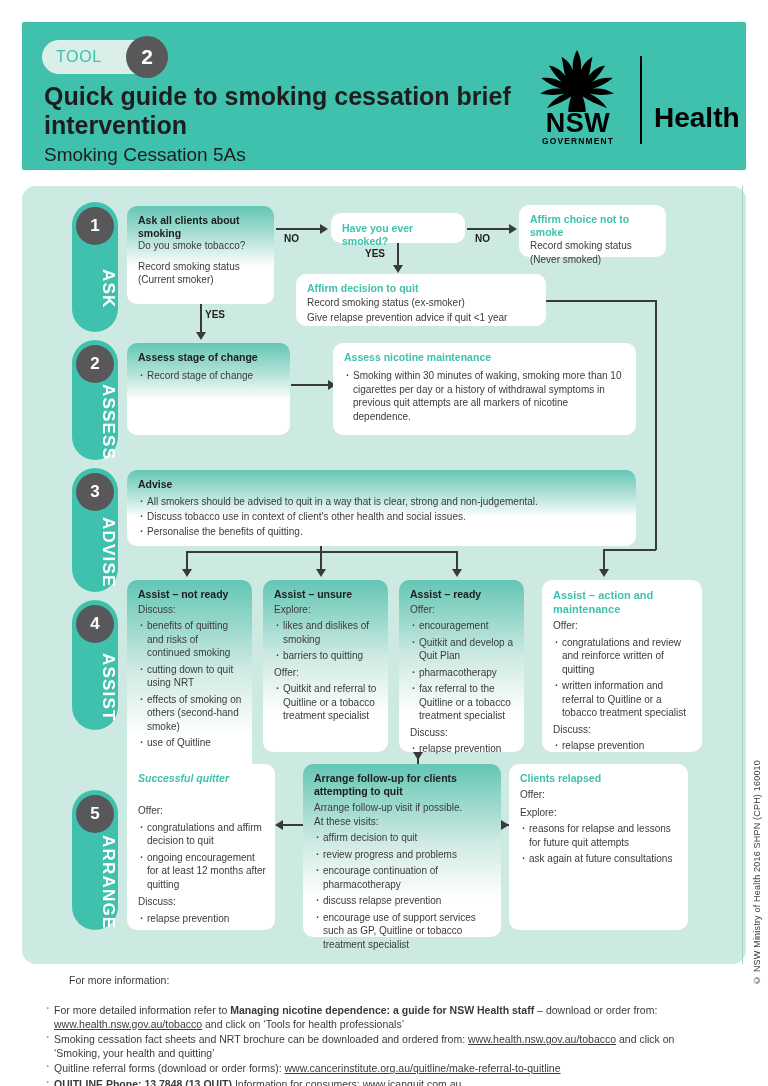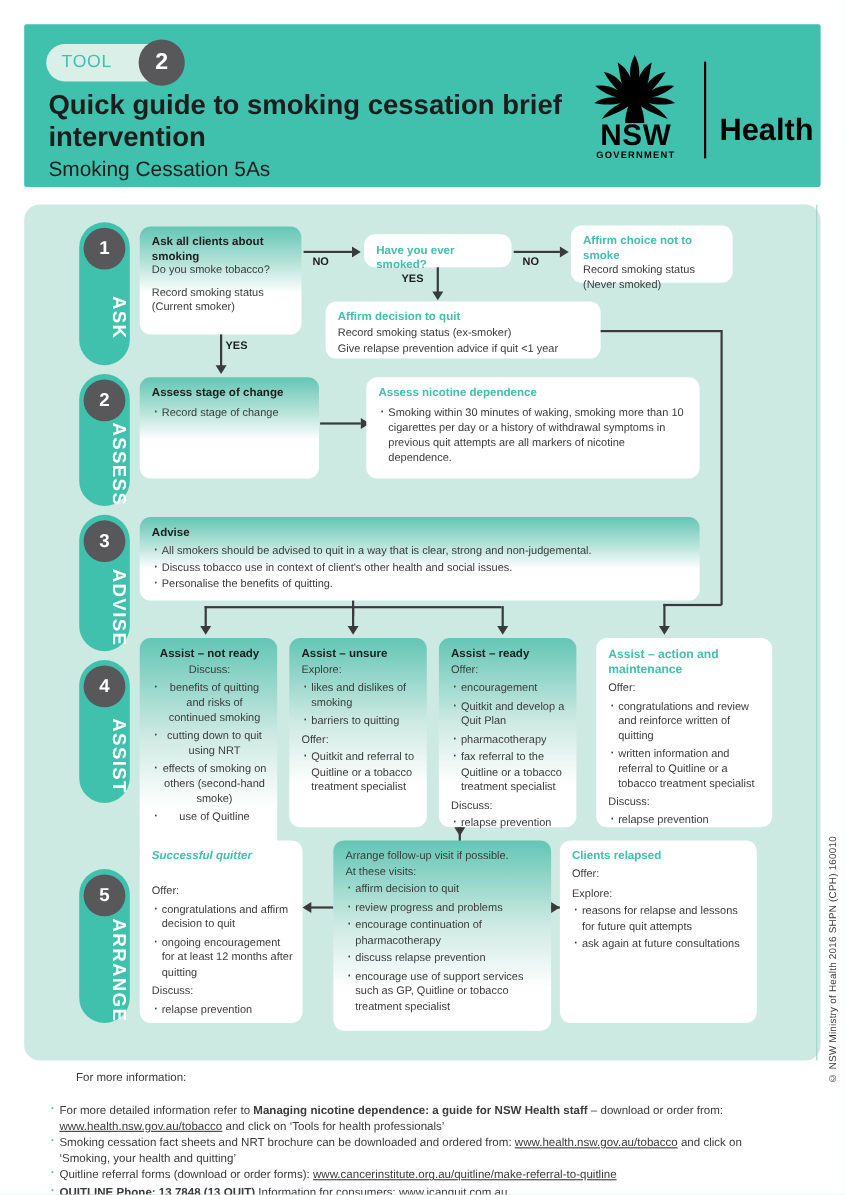--- a/index.html
+++ b/index.html
@@ -236,21 +236,21 @@
         <li>Record stage of change</li>
       </ul>
     </div>
   </div>
 
   <div class="ln-h" style="left:291px;top:384px;width:37px;"></div>
   <div class="ar-r" style="left:328px;top:380px;"></div>
 
   <div class="box" style="left:333px;top:343px;width:303px;height:92px;">
     <div class="bx-inner">
-      <div class="h-teal" style="margin-bottom:5px;">Assess nicotine dependence</div>
+      <div class="h-teal" style="margin-bottom:5px;">Assess nicotine maintenance</div>
       <ul class="bl">
         <li>Smoking within 30 minutes of waking, smoking more than 10 cigarettes per day or a history of withdrawal symptoms in previous quit attempts are all markers of nicotine dependence.</li>
       </ul>
     </div>
   </div>
 
   <div class="box grad" style="left:127px;top:470px;width:509px;height:76px;">
     <div class="bx-inner">
       <div class="h-dark" style="margin-bottom:3px;">Advise</div>
       <ul class="bl">
@@ -263,21 +263,21 @@
 
   <div class="ln-v" style="left:320px;top:546px;height:14px;"></div>
   <div class="ln-h" style="left:186px;top:551px;width:270px;"></div>
   <div class="ln-v" style="left:186px;top:551px;height:20px;"></div>
   <div class="ar-d" style="left:182px;top:569px;"></div>
   <div class="ln-v" style="left:320px;top:551px;height:20px;"></div>
   <div class="ar-d" style="left:316px;top:569px;"></div>
   <div class="ln-v" style="left:456px;top:551px;height:20px;"></div>
   <div class="ar-d" style="left:452px;top:569px;"></div>
 
-  <div class="box grad-sm" style="left:127px;top:580px;width:125px;height:200px;text-align:center;">
+  <div class="box grad-sm" style="left:127px;top:580px;width:125px;height:200px;">
     <div class="bx-inner">
       <div class="h-dark" style="margin-bottom:2px;">Assist – not ready</div>
       <div class="ln">Discuss:</div>
       <ul class="bl">
         <li class="gap">benefits of quitting and risks of continued smoking</li>
         <li class="gap">cutting down to quit using NRT</li>
         <li class="gap">effects of smoking on others (second-hand smoke)</li>
         <li class="gap">use of Quitline</li>
       </ul>
     </div>
@@ -346,20 +346,21 @@
         <li class="gap">relapse prevention</li>
       </ul>
     </div>
   </div>
 
   <div class="ln-h" style="left:281px;top:824px;width:22px;"></div>
   <div class="ar-l" style="left:275px;top:820px;"></div>
 
   <div class="box grad-sm" style="left:303px;top:764px;width:198px;height:173px;">
     <div class="bx-inner">
+      <div class="h-dark" style="margin-bottom:4px;">Arrange follow-up for clients attempting to quit</div>
       <div class="ln">Arrange follow-up visit if possible.</div>
       <div class="ln">At these visits:</div>
       <ul class="bl">
         <li class="gap">affirm decision to quit</li>
         <li class="gap">review progress and problems</li>
         <li class="gap">encourage continuation of pharmacotherapy</li>
         <li class="gap">discuss relapse prevention</li>
         <li class="gap">encourage use of support services such as GP, Quitline or tobacco treatment specialist</li>
       </ul>
     </div>

